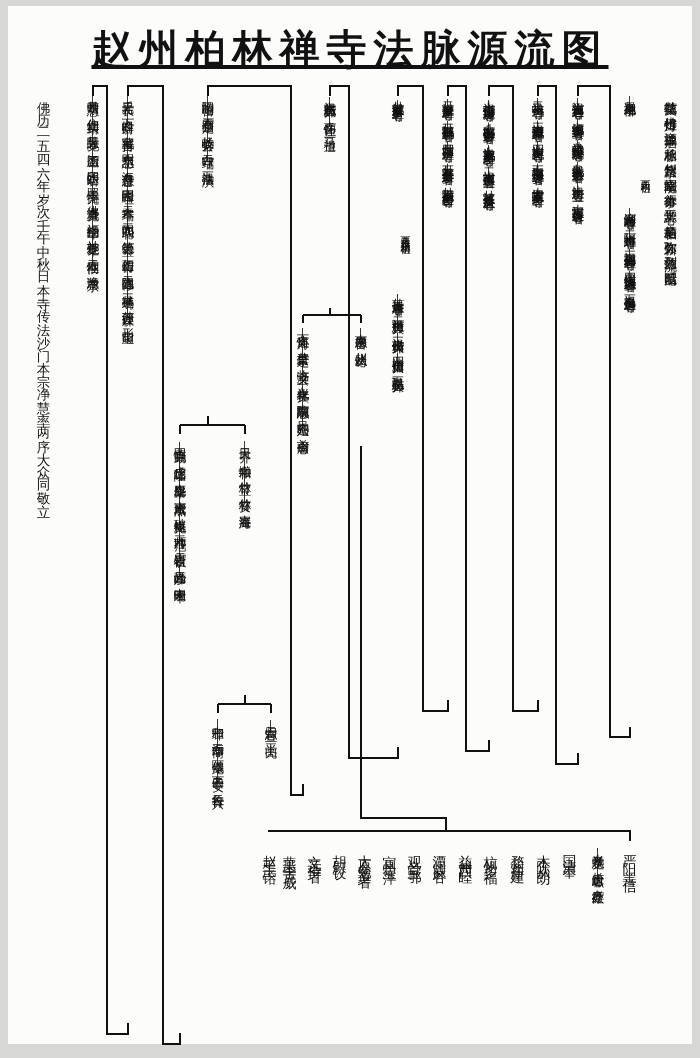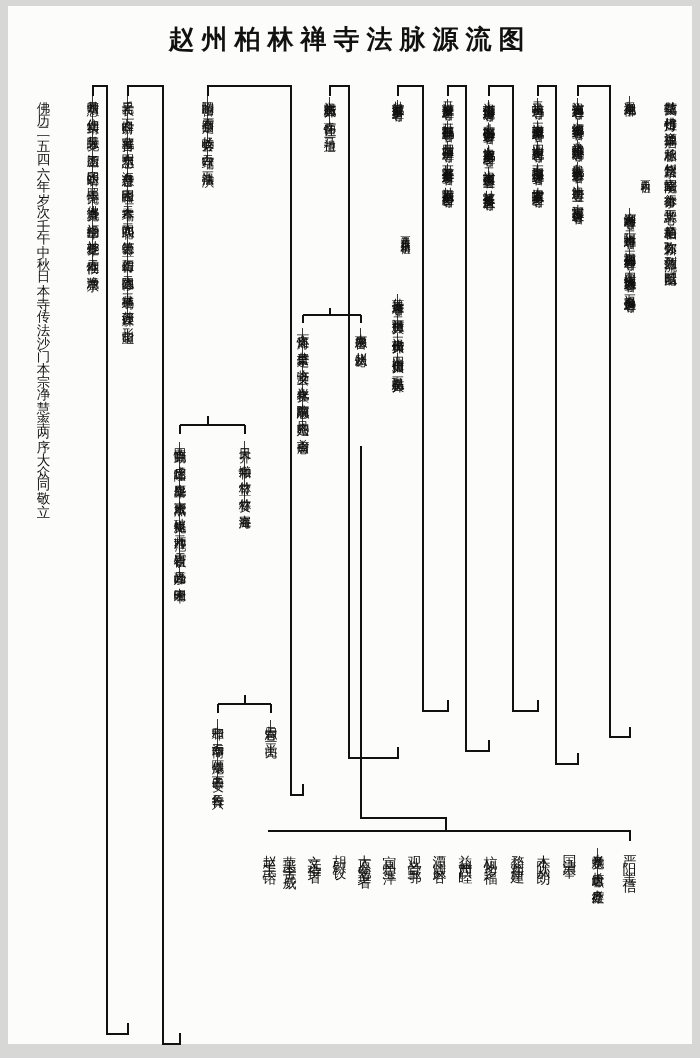--- a/index.html
+++ b/index.html
@@ -8,22 +8,22 @@
     background:#d7d7d5;
     font-family:"Liberation Sans",sans-serif;
     color:#111; overflow:hidden;
   }
   #sheet{
     position:absolute; left:8px; top:6px; right:8px; bottom:14px;
     background:#fcfcfa;
   }
   .title{
     position:absolute; left:0; top:16px; width:100%;
-    text-align:center; font-size:26px; font-weight:bold;
-    letter-spacing:7px; white-space:nowrap;
+    text-align:center; font-size:40px; font-weight:bold;
+    letter-spacing:7px; white-space:nowrap;text-decoration:underline;
   }
   .vcol{
     position:absolute;
     writing-mode:vertical-rl; text-orientation:mixed;
     white-space:nowrap;
     font-size:12.5px; letter-spacing:1px; font-weight:500;
     width:20px; text-align:left; line-height:20px;
   }
   .motto{ font-size:13px; letter-spacing:0.5px; }
   .colophon{ font-size:13.5px; letter-spacing:13px; }

